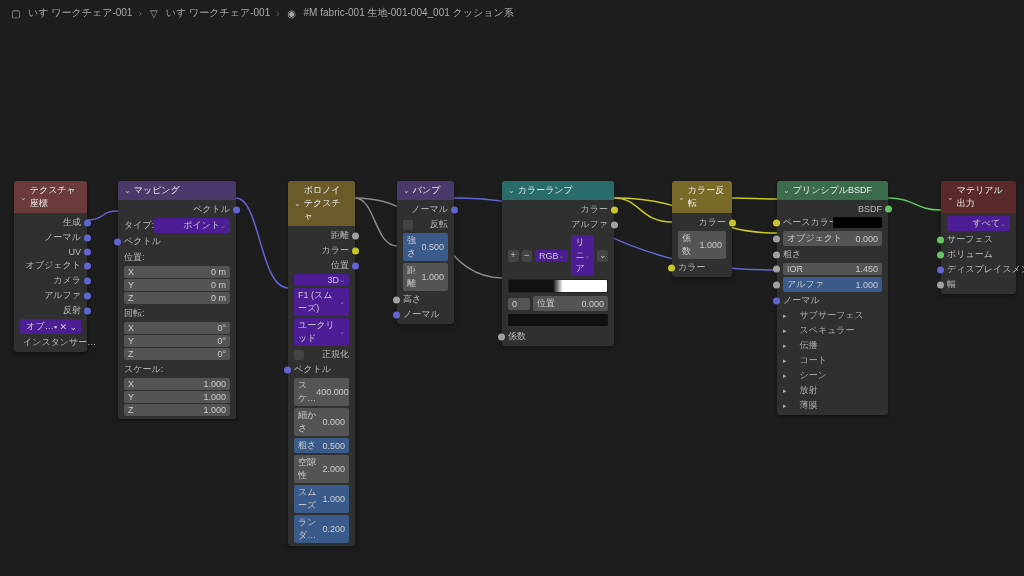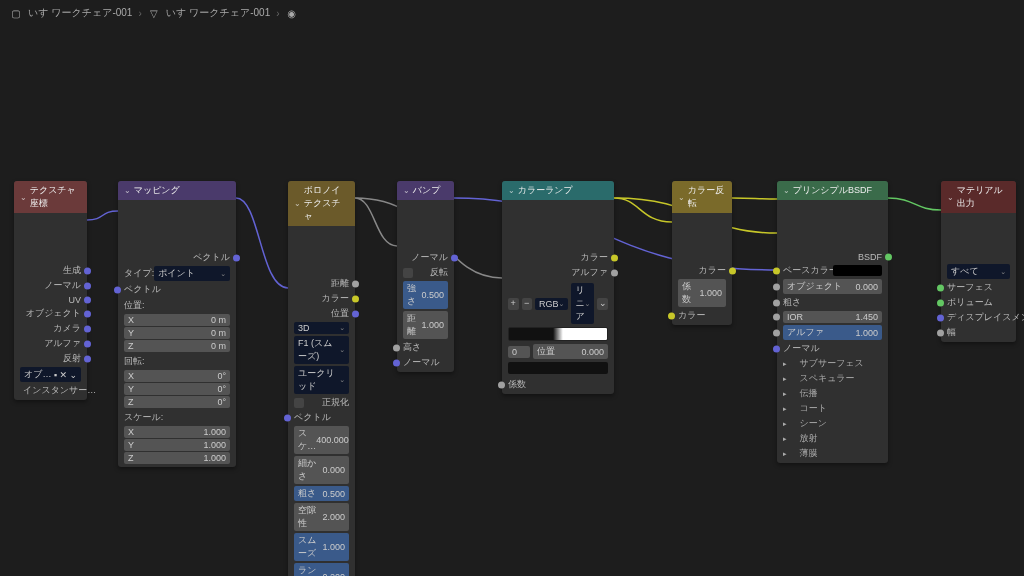--- a/index.html
+++ b/index.html
@@ -11,35 +11,35 @@
 .node { position: absolute; background: #303030; border-radius: 3px; box-shadow: 0 2px 4px rgba(0,0,0,0.4); font-size: 9px; }
 .node-header { padding: 3px 6px; border-radius: 3px 3px 0 0; color: #eee; font-size: 9px; display: flex; align-items: center; gap: 3px; }
 .node-header .chev { font-size: 8px; opacity: 0.7; }
 .hdr-red { background: #6b3a3a; }
 .hdr-purple { background: #4a3a6b; }
 .hdr-teal { background: #2a6b6b; }
 .hdr-orange { background: #6b5a2a; }
 .hdr-yellow { background: #7a6a2a; }
 .hdr-green { background: #3a6b4a; }
 .hdr-darkred { background: #5a2a2a; }
-.node-body { padding: 2px 0; margin-top: 48px; }
+.node-body { padding: 2px 0; }
 .row { display: flex; align-items: center; justify-content: space-between; padding: 1px 6px; position: relative; min-height: 13px; }
 .row.out { justify-content: flex-end; }
 .row.in { justify-content: flex-start; }
 .row-label { color: #bbb; white-space: nowrap; }
 .socket { position: absolute; width: 7px; height: 7px; border-radius: 50%; top: 50%; transform: translateY(-50%); }
 .socket.out { right: -4px; }
 .socket.in { left: -4px; }
 .sk-vec { background: #6363d4; }
 .sk-col { background: #c7c729; }
 .sk-val { background: #a1a1a1; }
 .sk-sh { background: #63c763; }
 .pill { background: #545454; border-radius: 2px; padding: 1px 4px; display: flex; justify-content: space-between; align-items: center; width: 100%; font-size: 9px; }
 .pill.blue { background: #3a5a8a; align-items: center; }
-.pill.dropdown { background: #0f172a; }
+.pill.dropdown { background: #4c1d95; justify-content: flex-end; }
 .pill .arrow { font-size: 7px; color: #888; }
 .group-label { color: #bbb; padding: 2px 6px; font-size: 9px; }
 .triple { padding: 0 6px; }
 .triple .pill { margin-bottom: 1px; }
 .section { display: flex; align-items: center; gap: 13px; padding: 1px 6px; color: #aaa; }
 .section .tri { font-size: 7px; }
 .checkbox { width: 10px; height: 10px; background: #444; border-radius: 2px; display: inline-block; margin-right: 3px; }
 .ramp { padding: 3px 6px; }
 .ramp-bar { height: 14px; background: linear-gradient(to right, #111 0%, #111 45%, #fff 55%, #fff 100%); border: 1px solid #222; position: relative; border-radius: 2px; }
 .ramp-swatch { height: 12px; background: #111; border-radius: 2px; margin-top: 2px; }
@@ -52,20 +52,21 @@
 <body>
 
 <div class="breadcrumb">
   <span class="icon">▢</span>
   <span>いす ワークチェア-001</span>
   <span class="sep">›</span>
   <span class="icon">▽</span>
   <span>いす ワークチェア-001</span>
   <span class="sep">›</span>
   <span class="icon">◉</span>
+  <span>#M fabric-001 生地-001-004_001 クッション系</span>
 </div>
 
 <div class="graph">
 
 <svg class="edges" width="1024" height="576">
   <path d="M 87 196 C 105 196 100 187 118 187" stroke="#6363d4" stroke-width="1.5" fill="none"></path>
   <path d="M 236 174 C 260 174 260 264 288 264" stroke="#6363d4" stroke-width="1.5" fill="none"></path>
   <path d="M 355 174 C 375 174 375 222 397 222" stroke="#888" stroke-width="1.5" fill="none"></path>
   <path d="M 355 174 C 440 174 440 254 502 254" stroke="#888" stroke-width="1.5" fill="none"></path>
   <path d="M 454 174 C 600 174 600 246 777 246" stroke="#6363d4" stroke-width="1.5" fill="none"></path>

